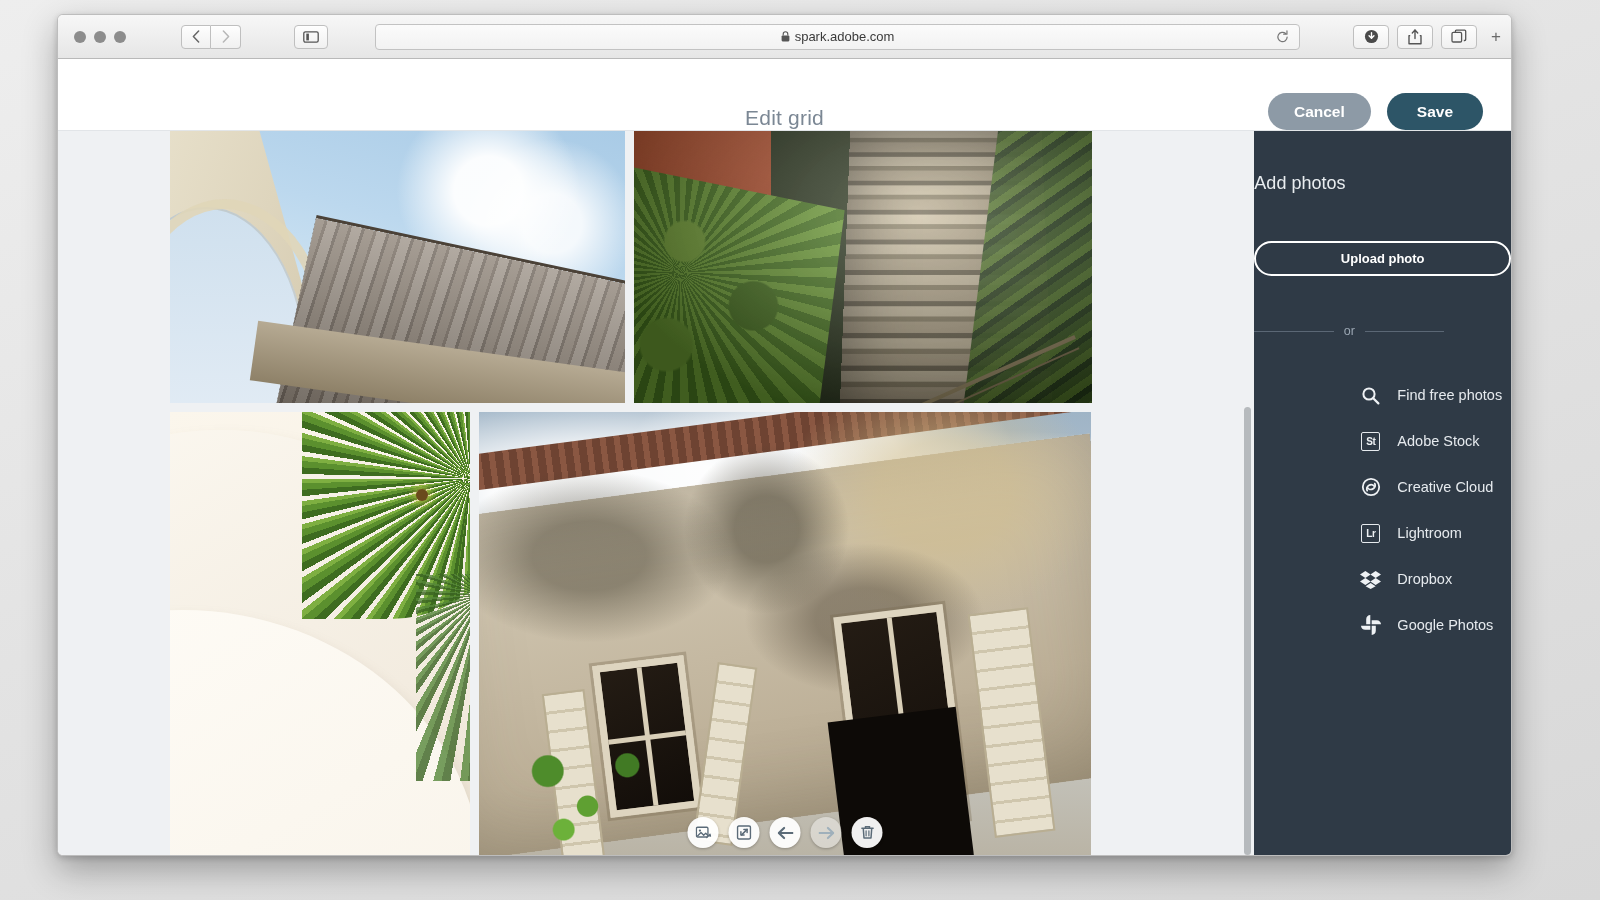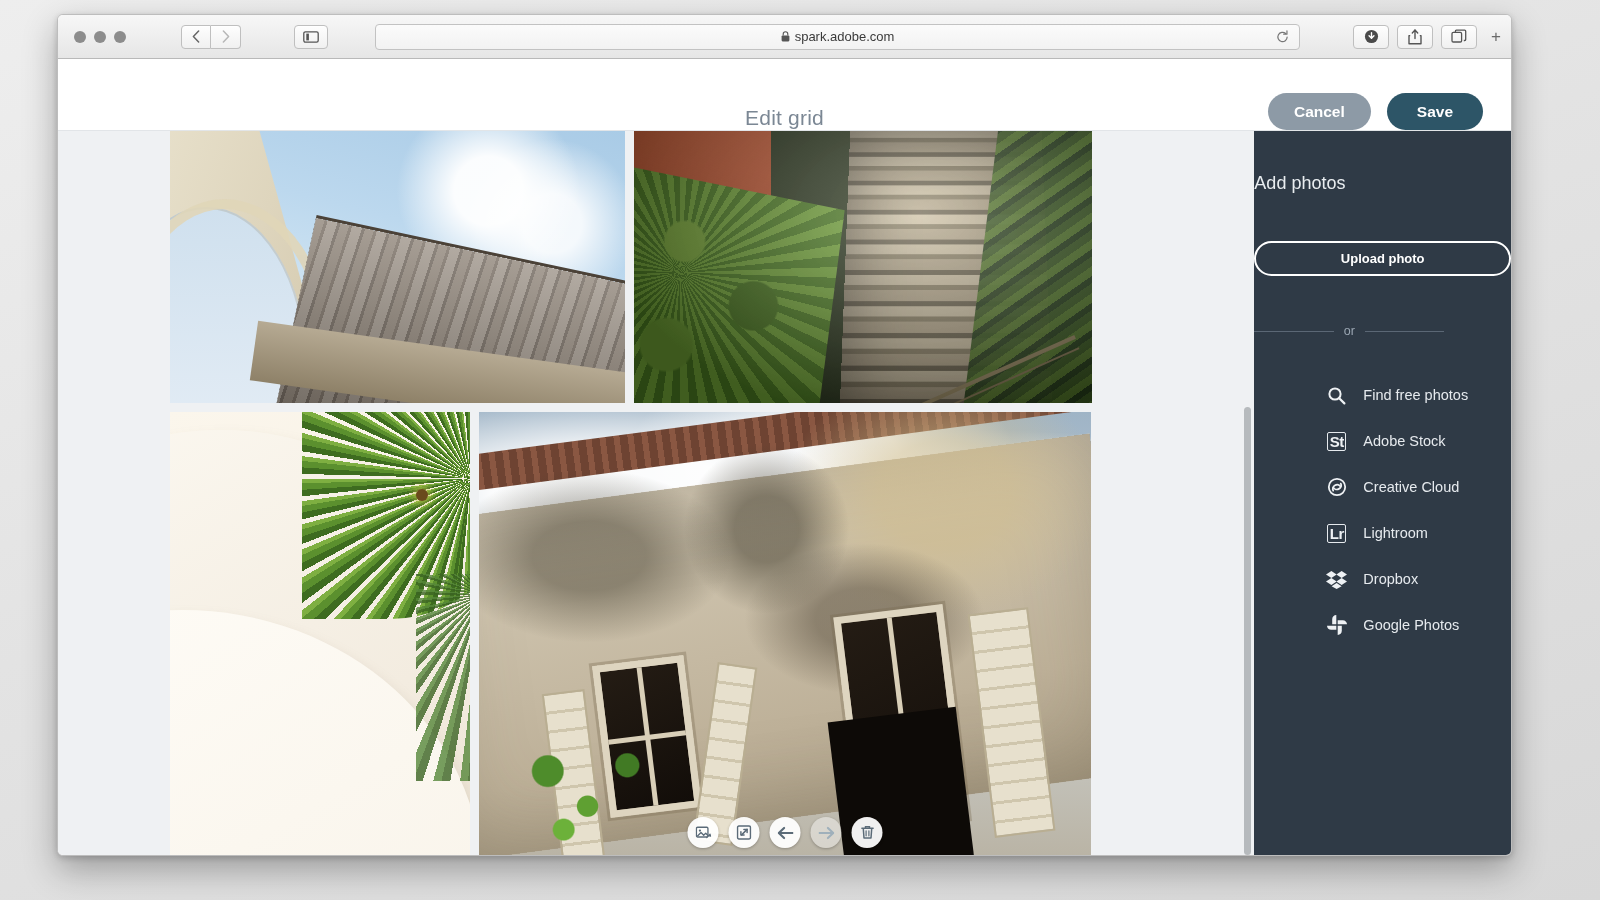--- a/index.html
+++ b/index.html
@@ -341,26 +341,26 @@
   }
   #or-divider {
     margin-top: 48px; width: 190px;
     display: flex; align-items: center; gap: 10px;
     color: #9aa6b2; font-size: 12.5px;
   }
   #or-divider .rule { flex: 1; height: 1px; background: #5b6775; }
   #source-list { margin-top: 34px; width: 100%; padding-left: 72px; }
   .source-item {
     display: flex; align-items: center; gap: 16px;
-    height: 46px; color: #e6eaee; font-size: 14.5px;
+    height: 46px; color: #e6eaee; font-size: 14.5px; margin-left: 34px;
   }
   .source-icon { width: 21px; height: 21px; display:flex; align-items:center; justify-content:center; color:#eef1f4; }
   .boxed-icon {
     width: 19px; height: 19px; border: 1.6px solid #e6eaee; border-radius: 2px;
-    font-size: 15px; font-weight: bold; display:flex; align-items:center; justify-content:center;
+    font-size: 10px; font-weight: bold; display:flex; align-items:center; justify-content:center;
     letter-spacing: -.3px;
   }
 </style>
 </head>
 <body>
 
 <div id="desktop">
 
   <div id="browser-window">
 

